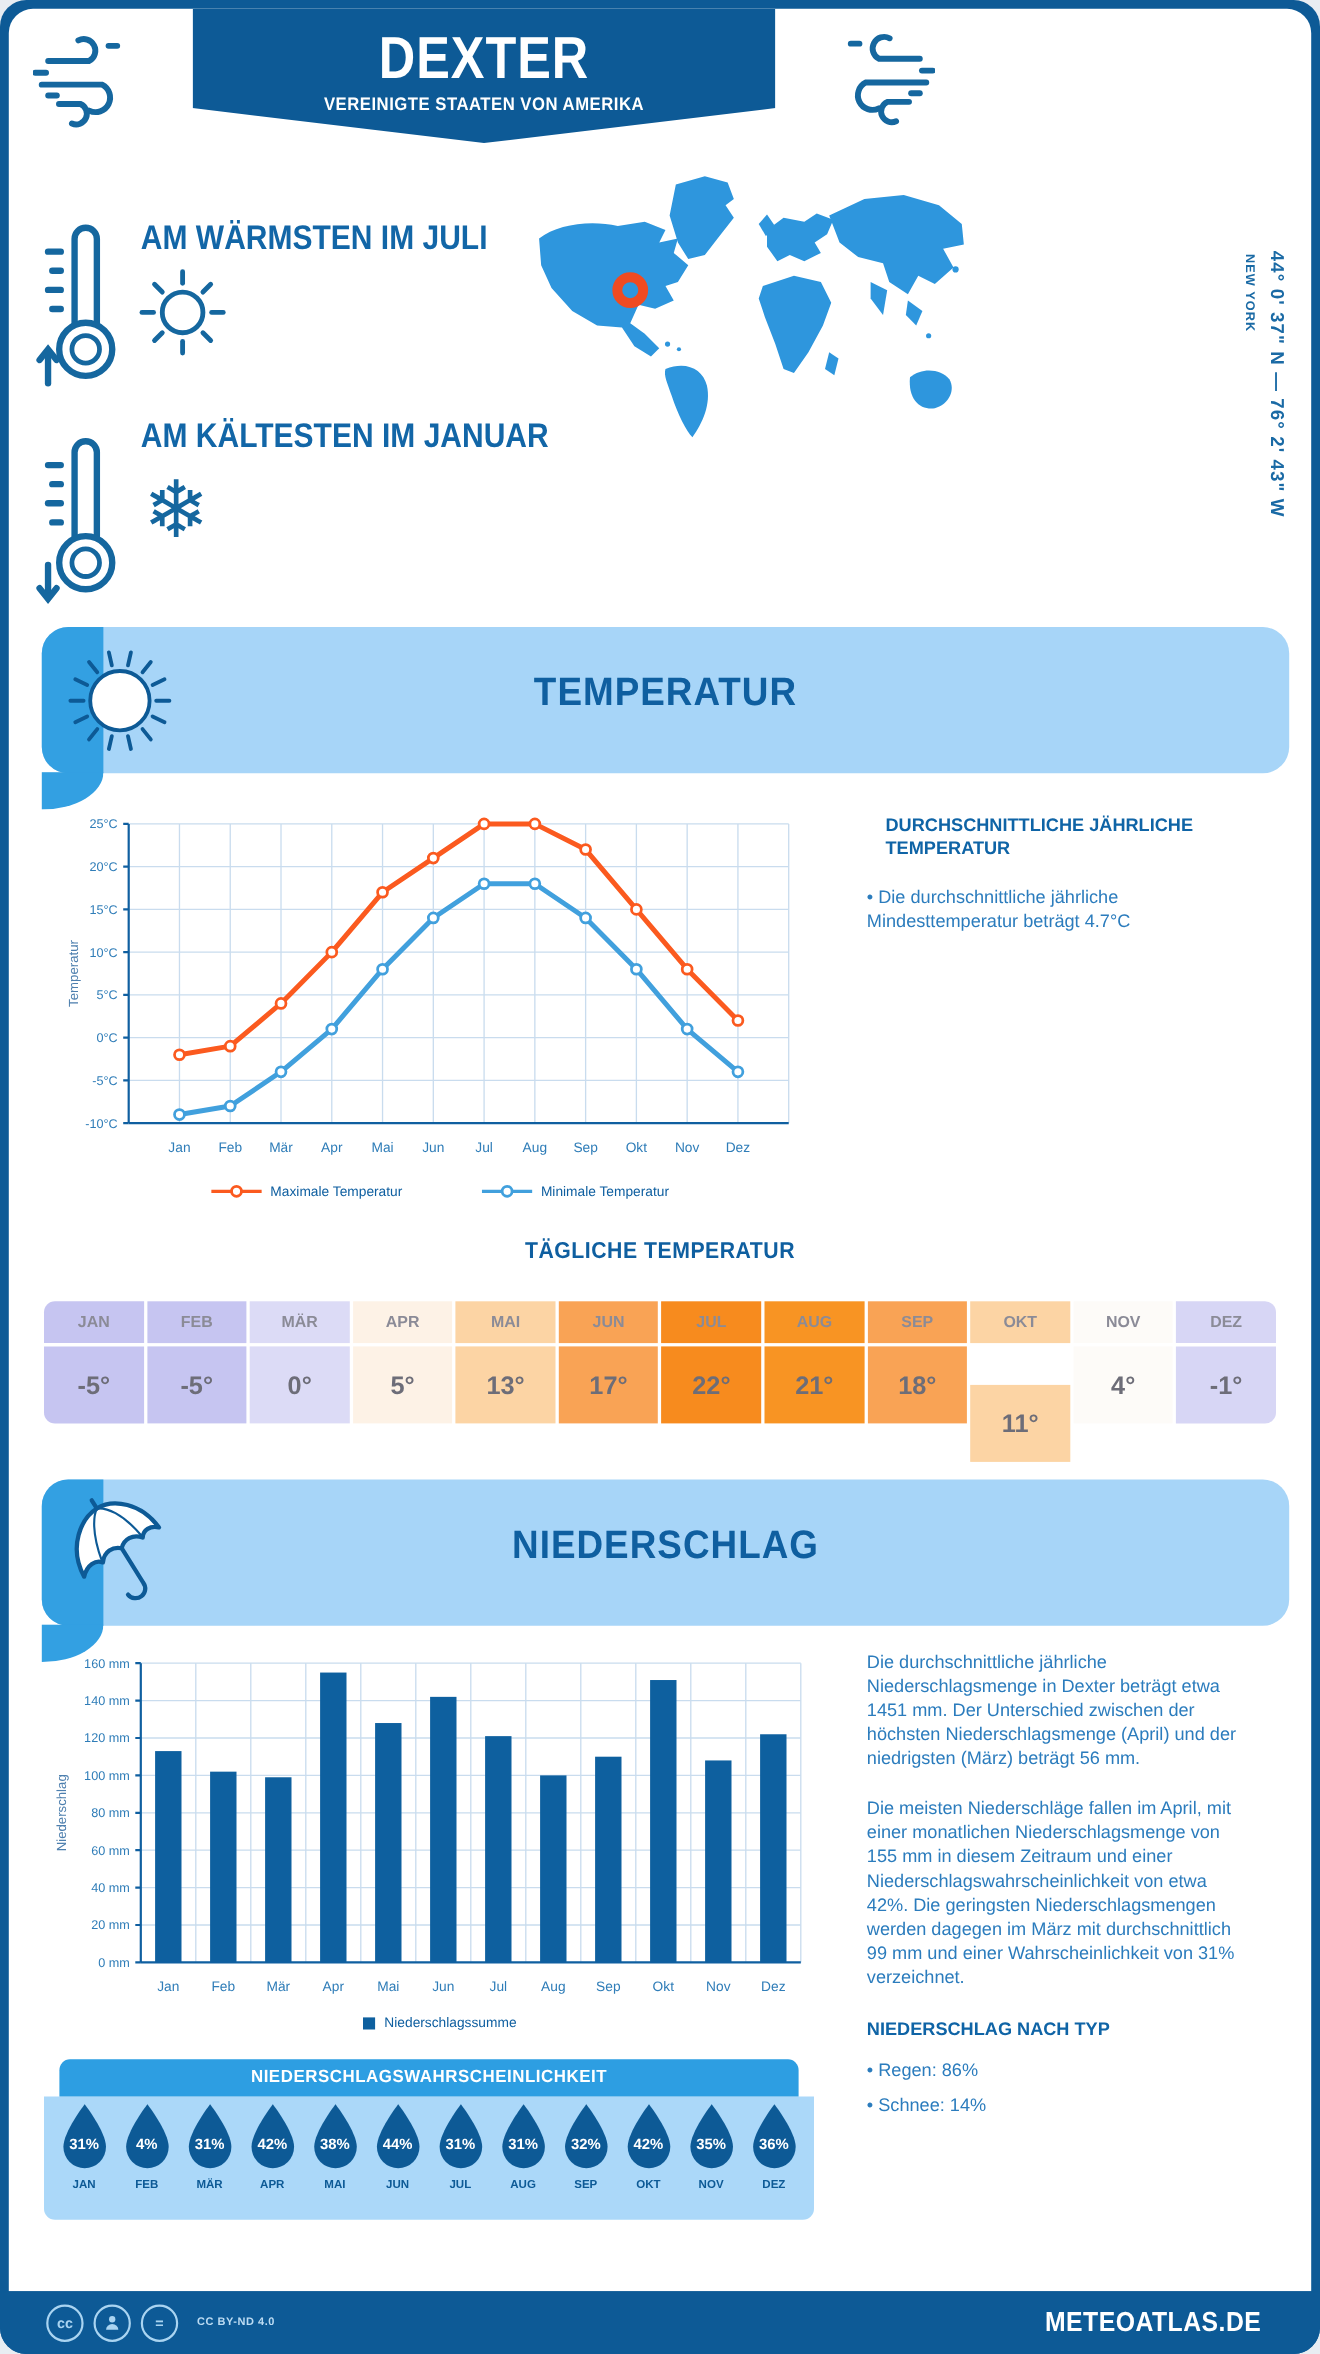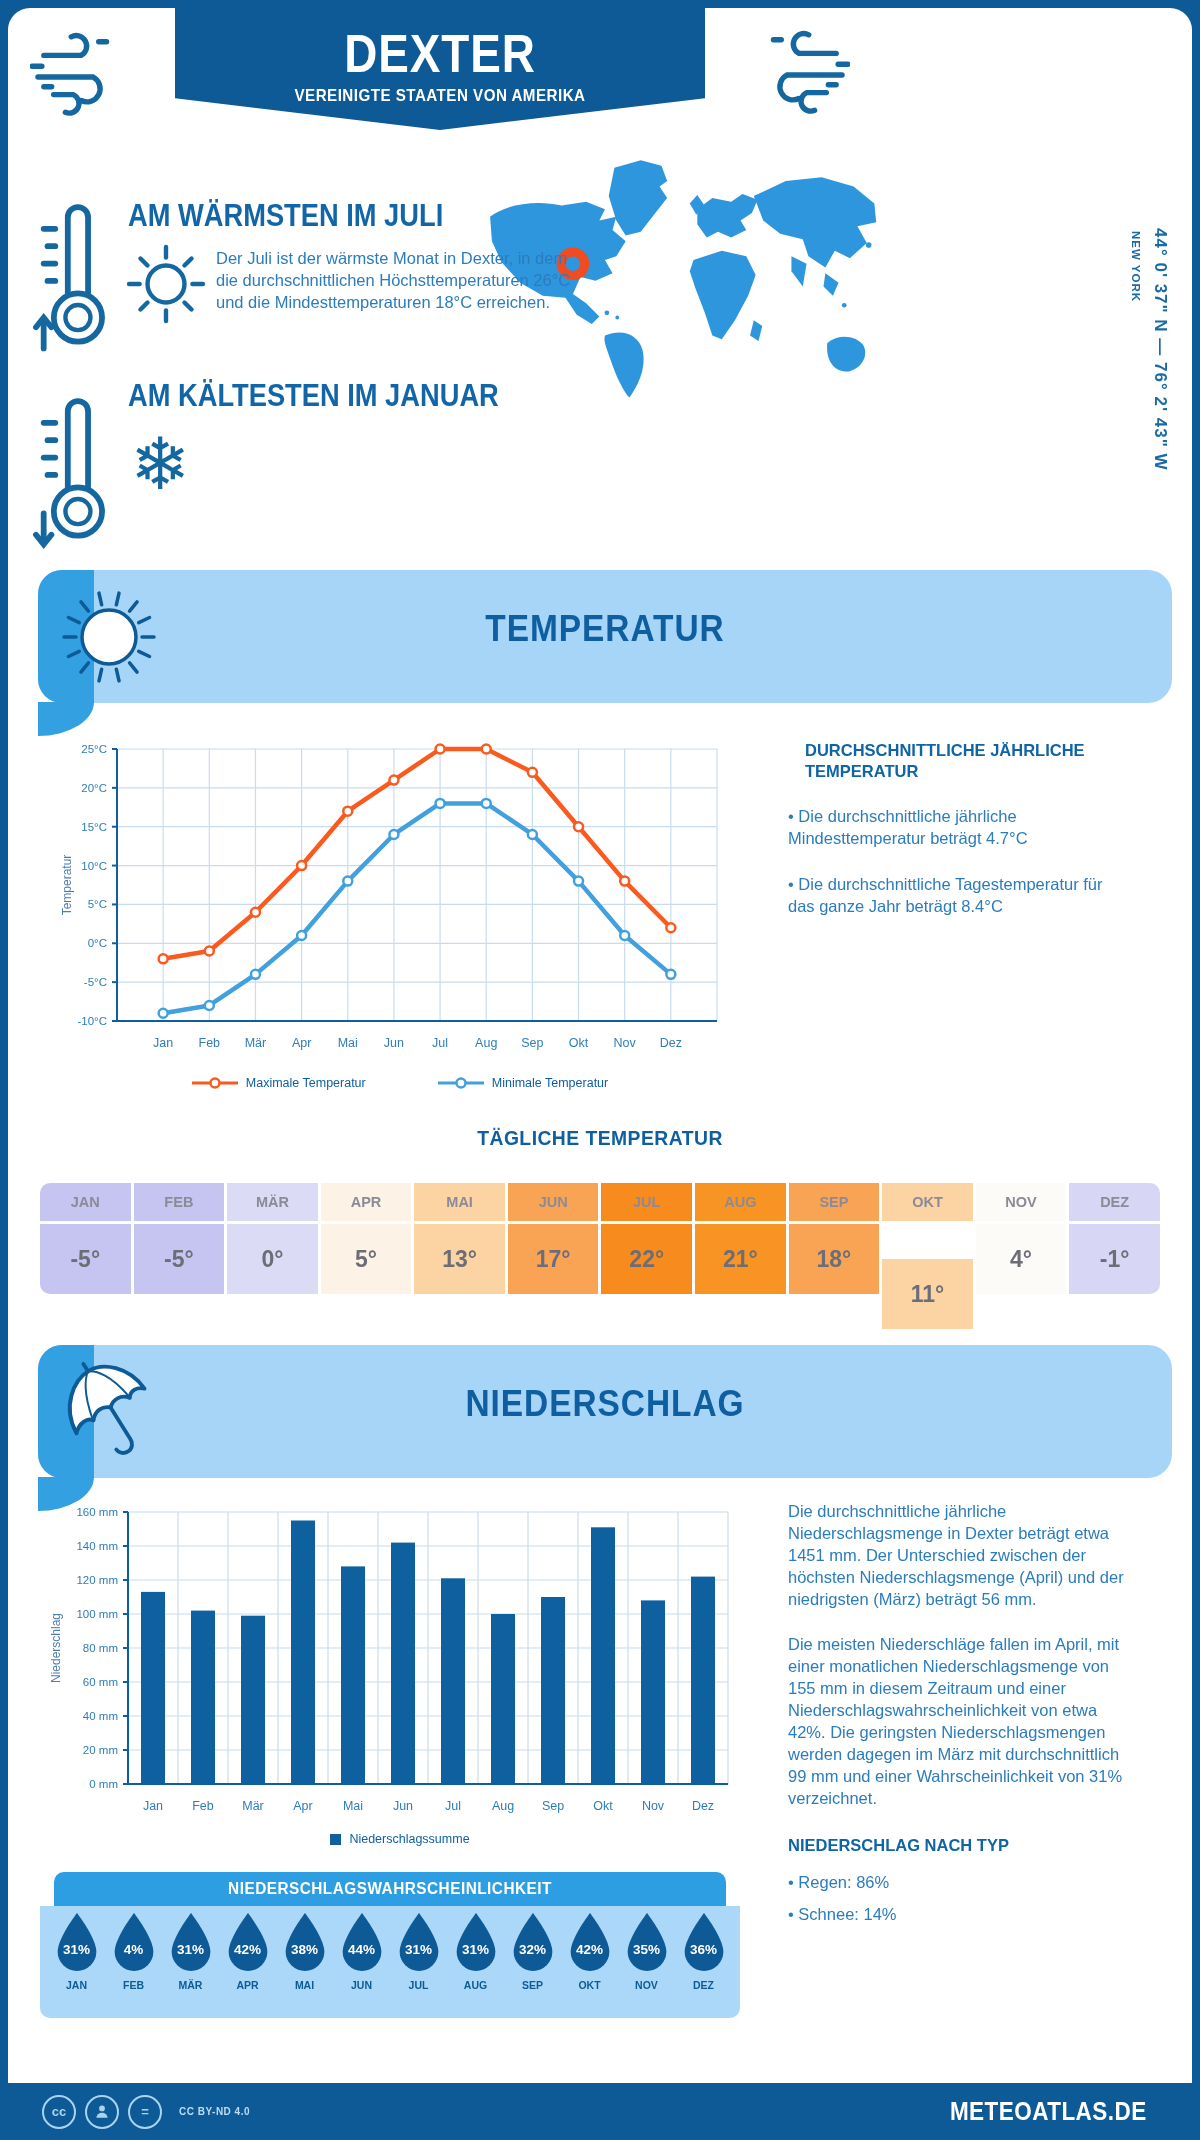--- a/index.html
+++ b/index.html
@@ -1,17 +1,17 @@
 <!DOCTYPE html>
 <html><head>
 <meta charset="utf-8">
 <style>
   html,body{margin:0;padding:0;background:#e8edf2;}
   #page{position:relative;width:1200px;height:2140px;background:#0d5a96;overflow:hidden;
-        font-family:"Liberation Sans",sans-serif;}
+        font-family:"Liberation Sans",sans-serif;border-radius:24px;}
   .canvas{position:absolute;left:8px;top:8px;width:1184px;height:2075px;background:#ffffff;
           border-radius:22px 22px 0 0;}
   .abs{position:absolute;}
 
   
   .title-banner{left:175px;top:8px;width:530px;height:122px;background:#0d5a96;
     clip-path:polygon(0 0,100% 0,100% 74%,50% 100%,0 74%);text-align:center;color:#fff;}
   .title-banner .big{margin-top:14px;font-size:54px;font-weight:bold;letter-spacing:1px;
     transform:scaleX(.85);}
   .title-banner .sub{margin-top:2px;font-size:16.5px;font-weight:bold;letter-spacing:.5px;
@@ -157,21 +157,20 @@
       <path d="M50 8 V20"></path>
         <path d="M50 80 V92"></path>
         <path d="M8 50 H20"></path>
         <path d="M80 50 H92"></path>
       <path d="M21 21 L29 29"></path>
         <path d="M71 29 L79 21"></path>
         <path d="M21 79 L29 71"></path>
         <path d="M71 71 L79 79"></path>
     </g>
   </svg>
-  <div class="abs para" style="left:216px;top:247px;width:355px">Der Juli ist der wärmste Monat in Dexter, in dem die durchschnittlichen Höchsttemperaturen 26°C und die Mindesttemperaturen 18°C erreichen.</div>
 
   <svg class="abs" style="left:28px;top:390px" width="96" height="164" viewBox="0 0 95 170">
     <g fill="none" stroke="#15679f" stroke-width="6" stroke-linecap="round">
       <path d="M39 102 V22 a10.5 10.5 0 0 1 21 0 V102"></path>
       <circle cx="49.5" cy="126" r="25"></circle>
       <circle cx="49.5" cy="126" r="13" stroke-width="4.5"></circle>
       <path d="M14 34 h12"></path>
         <path d="M18 52 h8"></path>
         <path d="M14 70 h12"></path>
         <path d="M18 88 h8"></path>
@@ -300,21 +299,20 @@
           <circle cx="23" cy="6" r="4.5" fill="#fff" stroke="#41a0dd" stroke-width="2.5"></circle>
         </svg>
         <span>Minimale Temperatur</span>
       </span>
     </div>
 
   <div class="abs" style="left:788px;top:740px;width:345px">
     <div class="col-head" style="margin-bottom:22px">DURCHSCHNITTLICHE JÄHRLICHE TEMPERATUR</div>
     <div class="bullets para">
       <p>• Die durchschnittliche jährliche Mindesttemperatur beträgt 4.7°C</p>
-      <p>• Die durchschnittliche Tagestemperatur für das ganze Jahr beträgt 8.4°C</p>
     </div>
   </div>
 
   <div class="abs daily-title" style="top:1126px">TÄGLICHE TEMPERATUR</div>
   <div id="daily-table" class="abs">
       <div class="day-col">
         <div class="hd" style="background: rgb(198, 197, 241);">JAN</div>
         <div class="vl" style="background: rgb(198, 197, 241);">-5°</div>
       </div>
       <div class="day-col">

